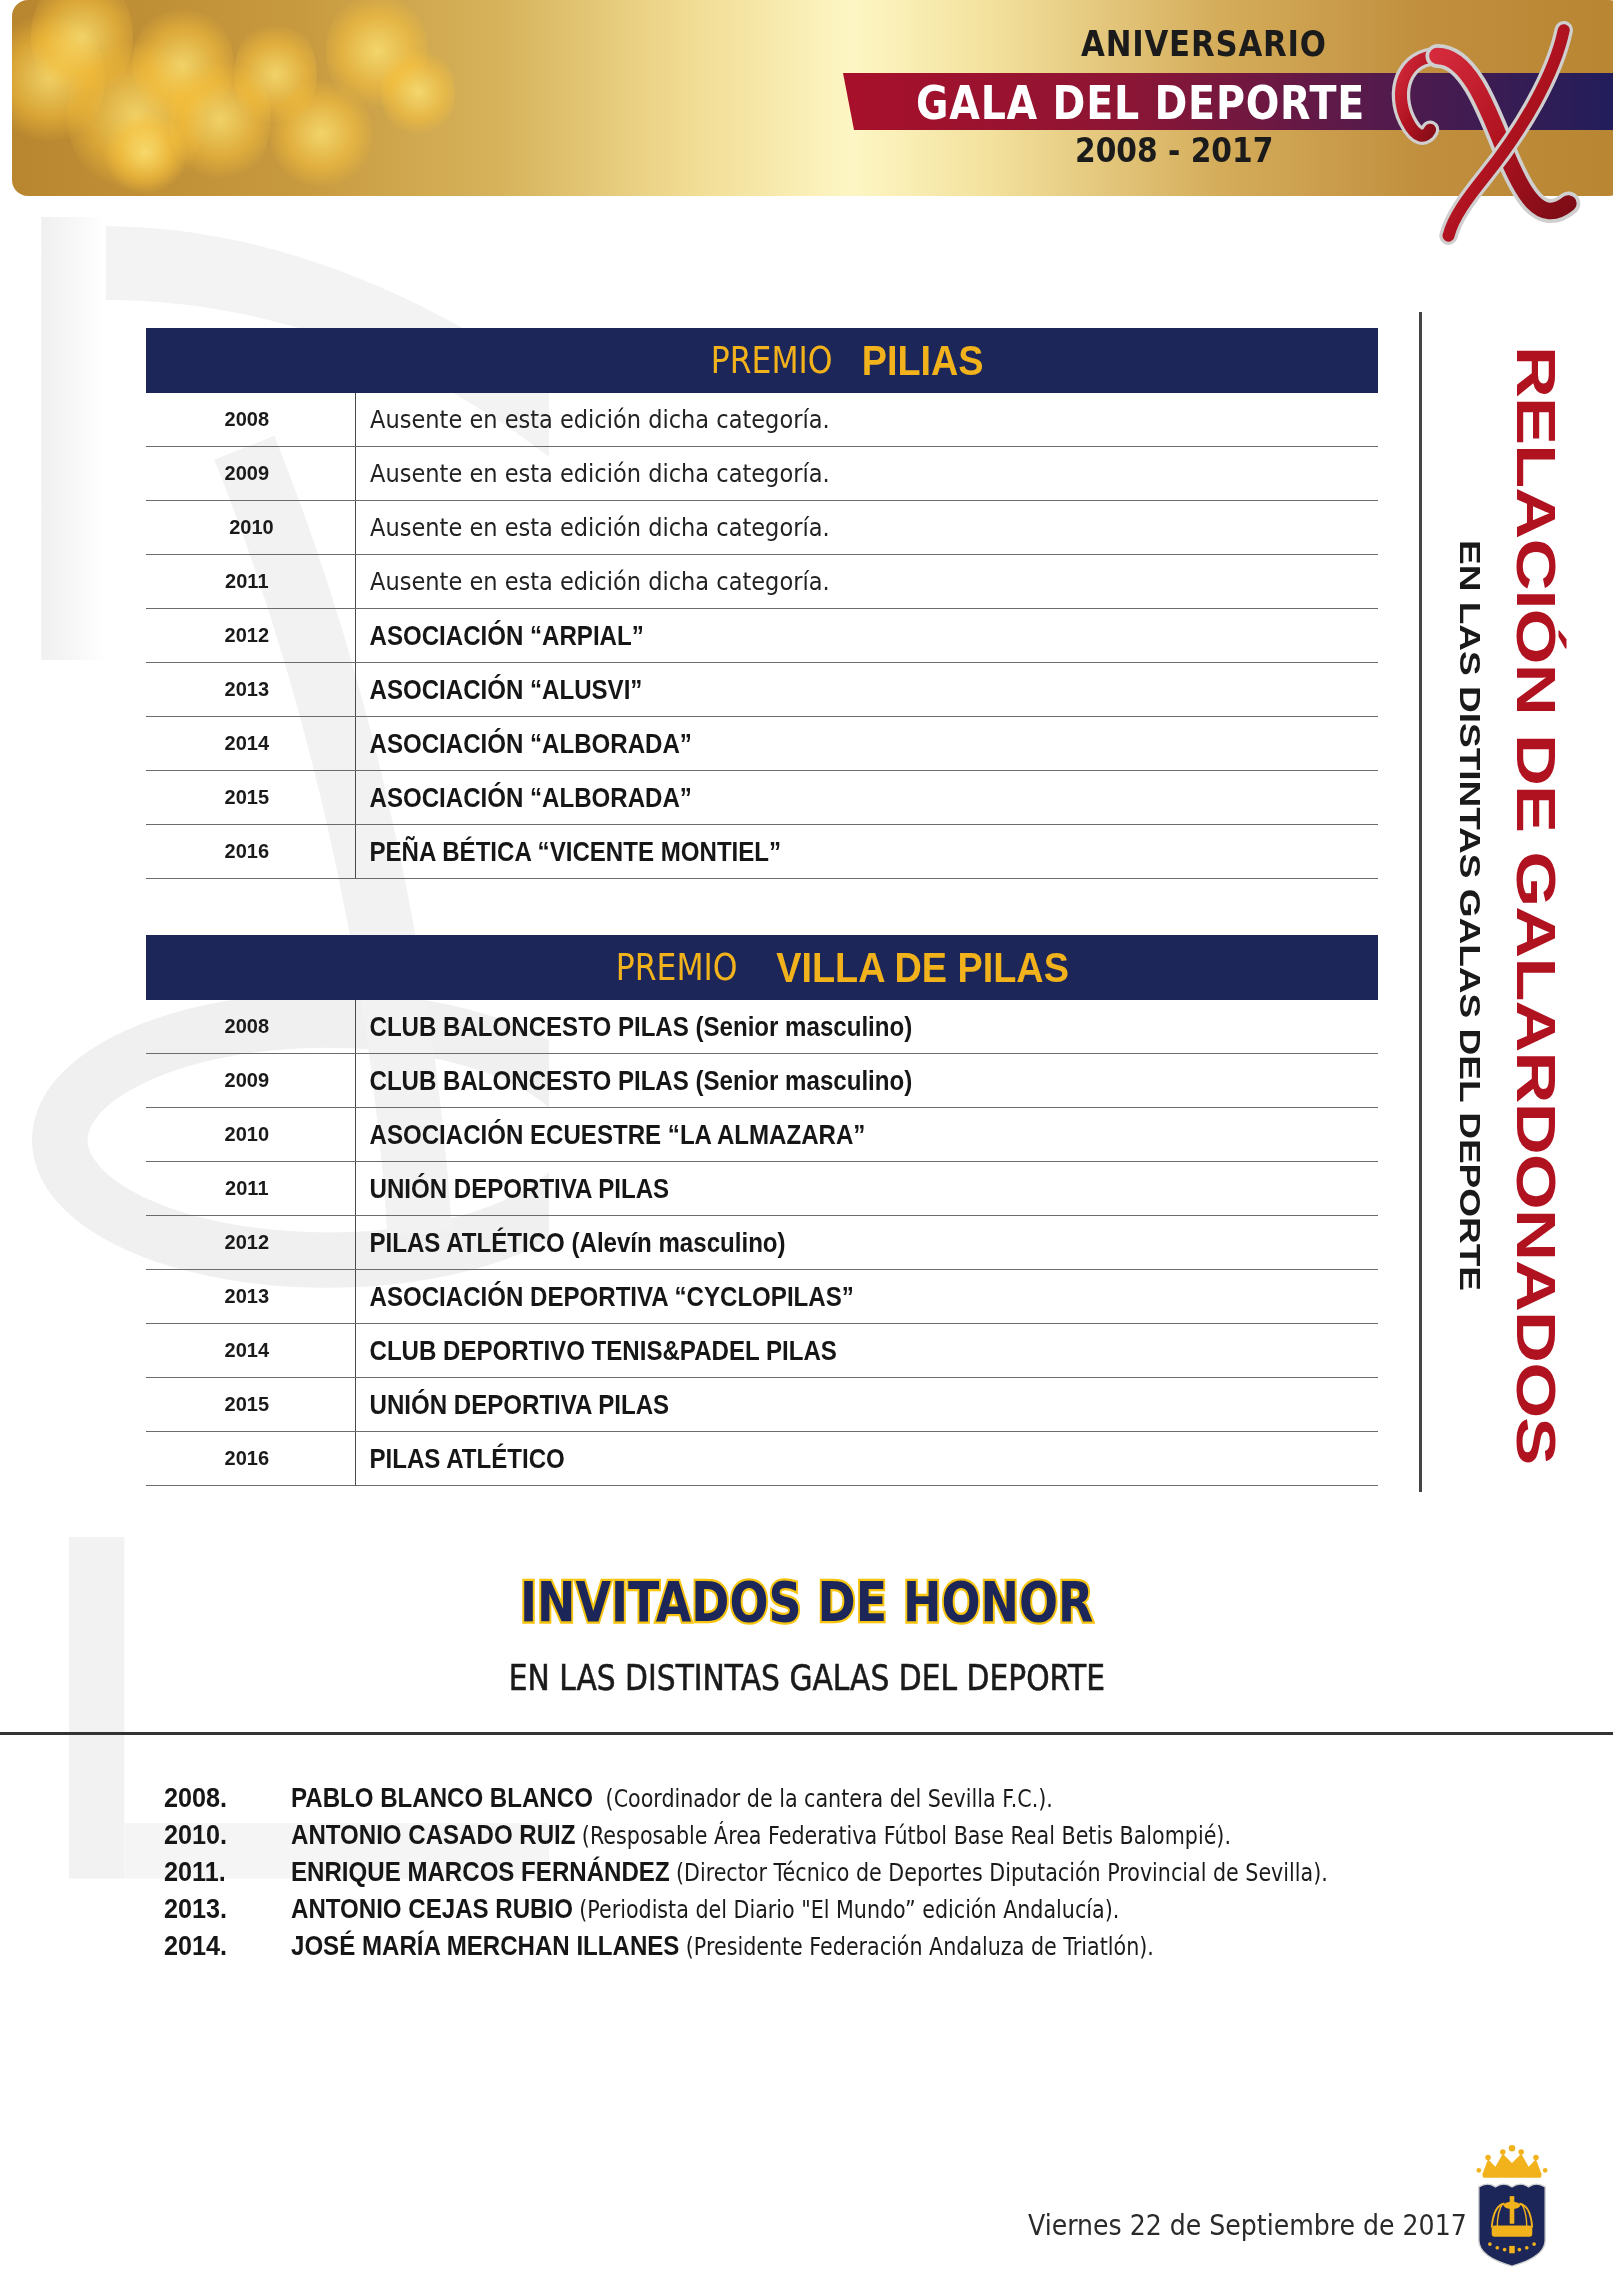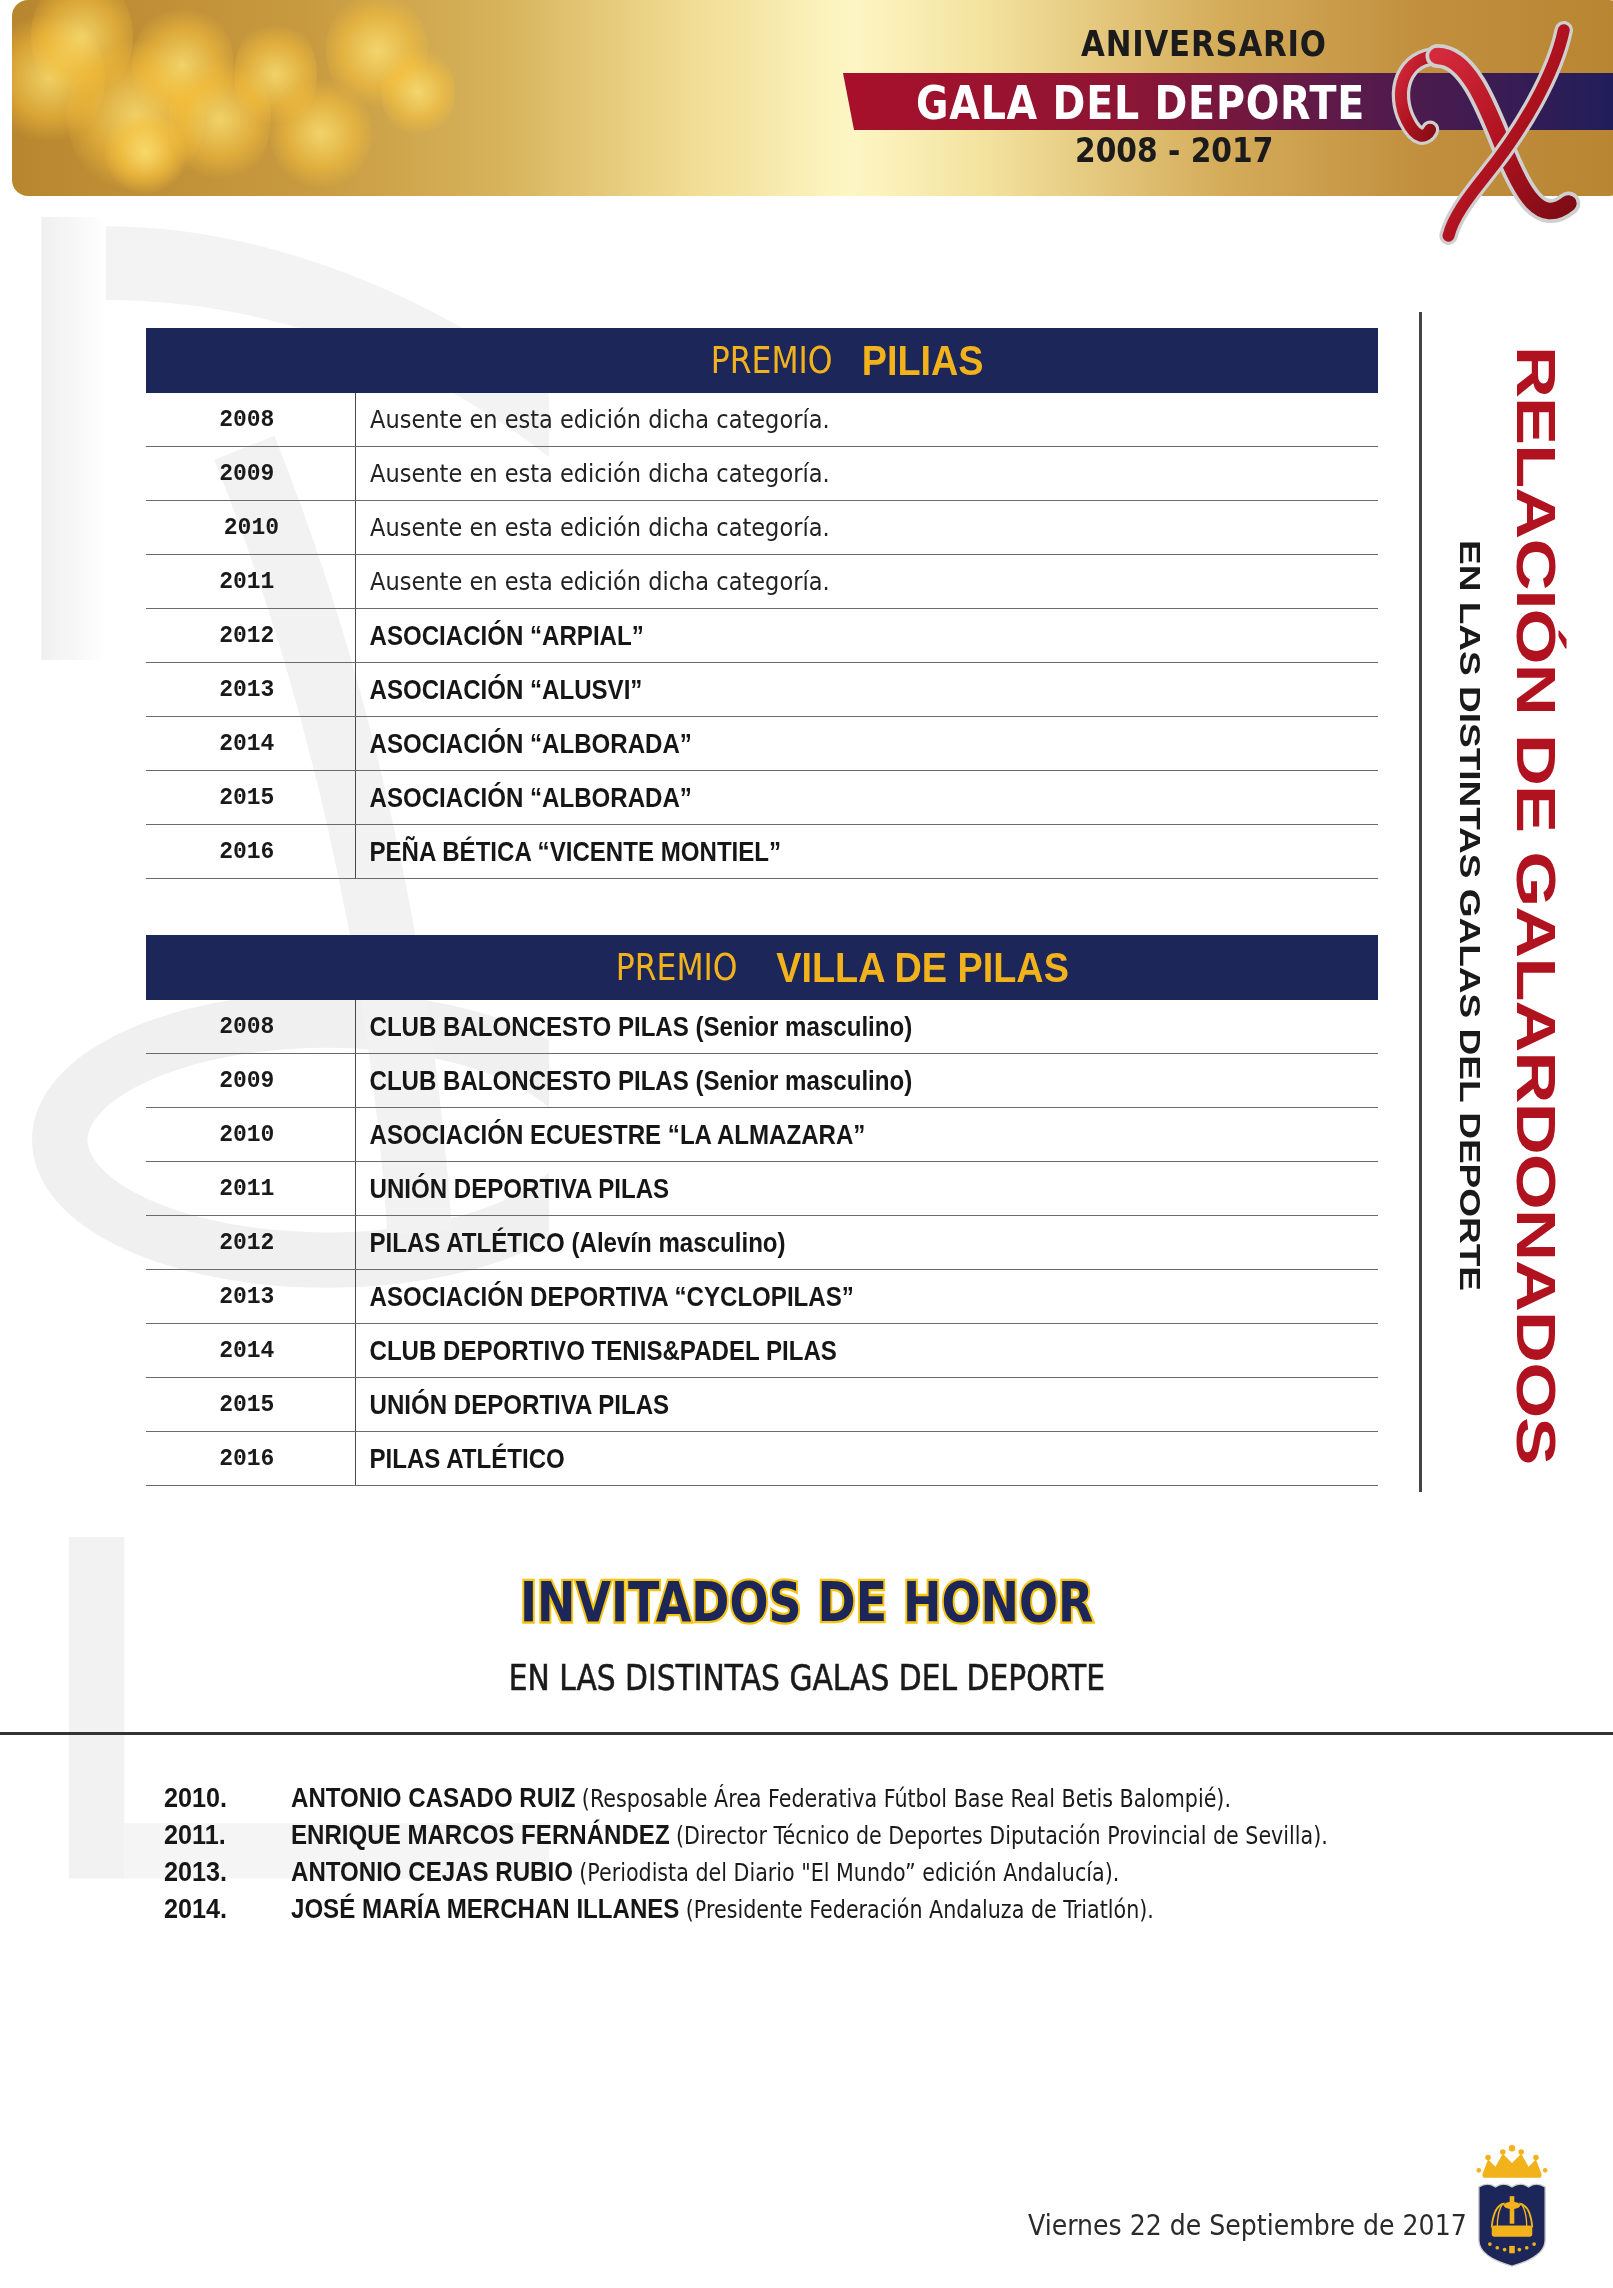--- a/index.html
+++ b/index.html
@@ -47,22 +47,22 @@
   }
   .award-head .pre { font-size: 37px; font-family: "DejaVu Sans", sans-serif; transform: scaleX(0.85); display: inline-block; }
   .award-head .main { font-size: 42px; font-weight: bold; margin-left: 11px; font-family: "Liberation Sans", sans-serif; transform: scaleX(0.9); display: inline-block; }
   .award-row {
     position: relative; height: 54px; border-bottom: 1.8px solid #6b6b6b;
     display: flex; align-items: center;
   }
   .award-row .yr {
     width: 210px; height: 100%; border-right: 1.8px solid #4a4a4a;
     display: flex; align-items: center; justify-content: center;
-    font-size: 23px; font-weight: bold; color: #1a1a1a; padding-right: 7.4px;
-    font-family: Liberation Mono, monospace;
+    font-size: 20px; font-weight: bold; color: #1a1a1a; padding-right: 7.4px;
+    font-family: Liberation Sans, sans-serif;
   }
   .award-row .val {
     padding-left: 15.7px; font-size: 28px; font-weight: bold; color: #161616;
     font-family: "Liberation Sans", sans-serif; white-space: nowrap;
     transform: scaleX(0.86); transform-origin: left;
   }
   .award-row .val.absent {
     font-weight: normal; font-size: 25px; font-family: "DejaVu Sans", sans-serif;
     transform: scaleX(0.9); color: #222;
   }
@@ -263,20 +263,24 @@
 <div class="side-line"></div>
 <div class="side-sub">EN LAS DISTINTAS GALAS DEL DEPORTE</div>
 <div class="side-title">RELACIÓN DE GALARDONADOS</div>
 
 <div class="inv-title"><span>INVITADOS DE HONOR</span></div>
 <div class="inv-sub"><span>EN LAS DISTINTAS GALAS DEL DEPORTE</span></div>
 <div class="inv-line"></div>
 
 <div class="guest-list">
   <div class="guest">
+    <span class="gy">2008.</span>
+    <span class="gtext"><span class="gn">PABLO BLANCO BLANCO</span><span class="gd" style="margin-left:14.8px;">(Coordinador de la cantera del Sevilla F.C.).</span></span>
+  </div>
+  <div class="guest">
     <span class="gy">2010.</span>
     <span class="gtext"><span class="gn">ANTONIO CASADO RUIZ</span><span class="gd">(Resposable Área Federativa Fútbol Base Real Betis Balompié).</span></span>
   </div>
   <div class="guest">
     <span class="gy">2011.</span>
     <span class="gtext"><span class="gn">ENRIQUE MARCOS FERNÁNDEZ</span><span class="gd">(Director Técnico de Deportes Diputación Provincial de Sevilla).</span></span>
   </div>
   <div class="guest">
     <span class="gy">2013.</span>
     <span class="gtext"><span class="gn">ANTONIO CEJAS RUBIO</span><span class="gd">(Periodista del Diario "El Mundo” edición Andalucía).</span></span>

